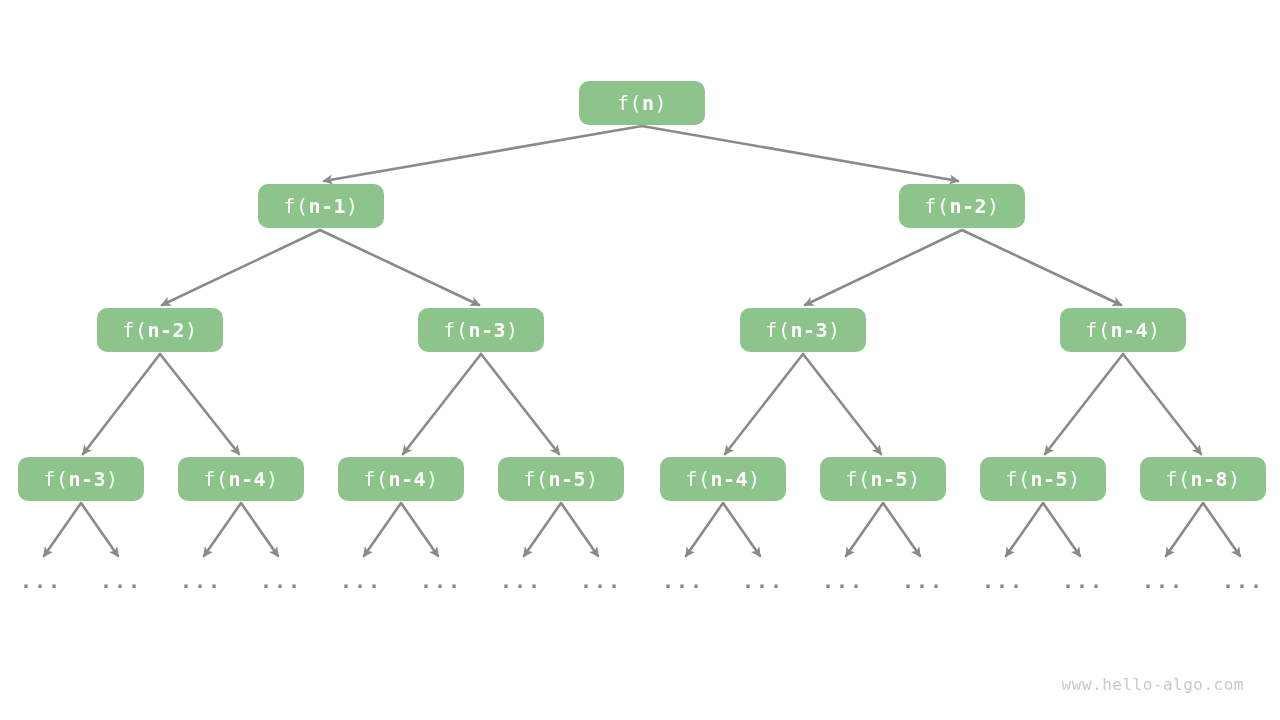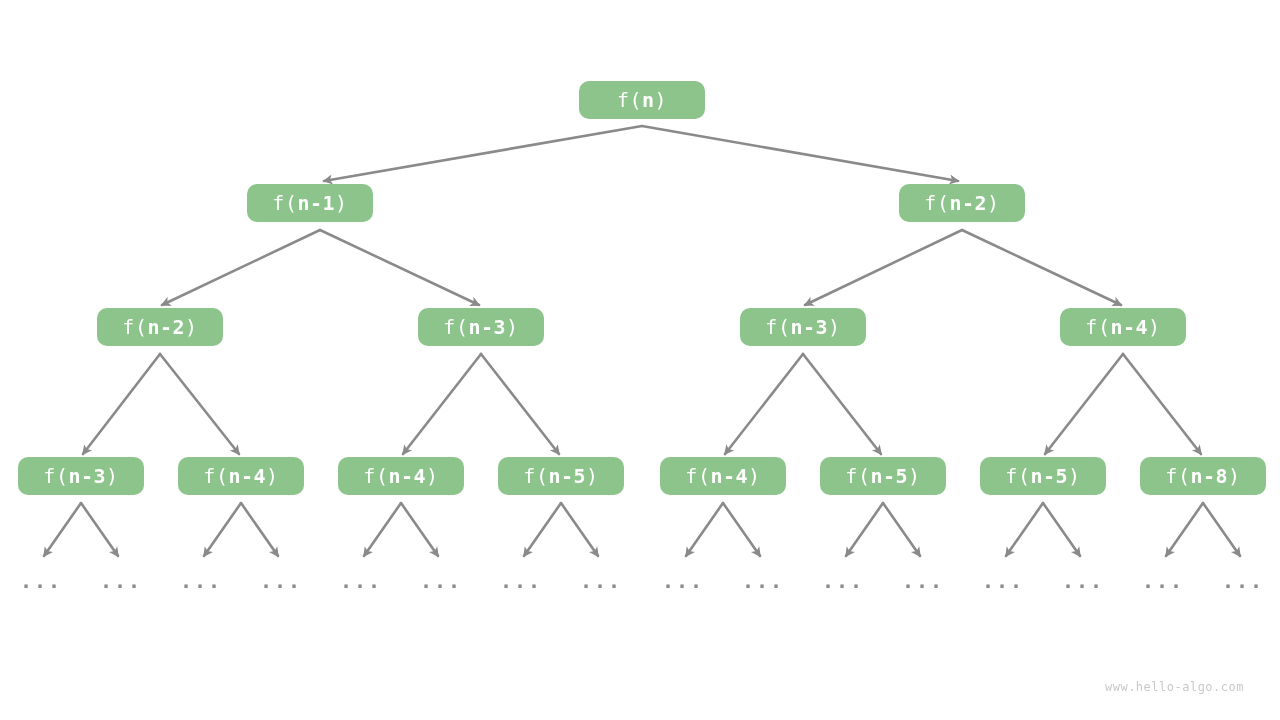--- a/index.html
+++ b/index.html
@@ -3,35 +3,35 @@
 <meta charset="utf-8">
 <style>
   html,body{margin:0;padding:0;}
   body{
     width:1280px;height:720px;position:relative;overflow:hidden;
     background:#ffffff;font-family:"DejaVu Sans Mono","Liberation Mono",monospace;
   }
   #edges{position:absolute;left:0;top:0;width:1280px;height:720px;}
   .edge{stroke:var(--arrow,#8a8a8a);stroke-width:2.6;stroke-linecap:round;}
   .node{
-    position:absolute;width:126px;height:38px;
+    position:absolute;width:126px;height:44px;
     background:var(--node,#8cc48c);border-radius:10px;
     color:var(--node_text,#ffffff);font-size:20px;
     display:flex;align-items:center;justify-content:center;
     letter-spacing:0.5px;
   }
   .node .b{font-weight:bold;}
   .dots{
     position:absolute;width:60px;text-align:center;
     color:var(--arrow,#8a8a8a);font-size:20px;font-weight:bold;
     letter-spacing:2px;line-height:26px;
   }
   .watermark{
     position:absolute;right:36px;bottom:26px;
-    color:var(--watermark,#c9c9c9);font-size:12px;letter-spacing:0.5px;
+    color:var(--watermark,#c9c9c9);font-size:16px;letter-spacing:0.5px;
   }
 </style>
 </head>
 <body>
 
 <svg id="edges" xmlns="http://www.w3.org/2000/svg">
   <defs>
     <marker id="ah" markerUnits="userSpaceOnUse" markerWidth="12" markerHeight="12" refX="9" refY="5.5" orient="auto">
       <path d="M0.5,0.5 L10.5,5.5 L0.5,10.5 L3,5.5 Z" style="fill:var(--arrow,#8a8a8a)"></path>
     </marker>
@@ -69,21 +69,21 @@
   <line class="edge" x1="1043" y1="503" x2="1006" y2="556" marker-end="url(#ah)"></line>
   <line class="edge" x1="1043" y1="503" x2="1080" y2="556" marker-end="url(#ah)"></line>
   <line class="edge" x1="1203" y1="503" x2="1166" y2="556" marker-end="url(#ah)"></line>
   <line class="edge" x1="1203" y1="503" x2="1240" y2="556" marker-end="url(#ah)"></line>
 </svg>
 
 <div class="node" style="left:579px;top:81px">
     <span><span>f(</span><span class="b">n</span><span>)</span></span>
   </div>
 
-<div class="node" style="left:247px;top:184px">
+<div class="node" style="left:258px;top:184px">
     <span><span>f(</span><span class="b">n-1</span><span>)</span></span>
   </div>
 <div class="node" style="left:899px;top:184px">
     <span><span>f(</span><span class="b">n-2</span><span>)</span></span>
   </div>
 
 <div class="node" style="left:97px;top:308px">
     <span><span>f(</span><span class="b">n-2</span><span>)</span></span>
   </div>
 <div class="node" style="left:418px;top:308px">

